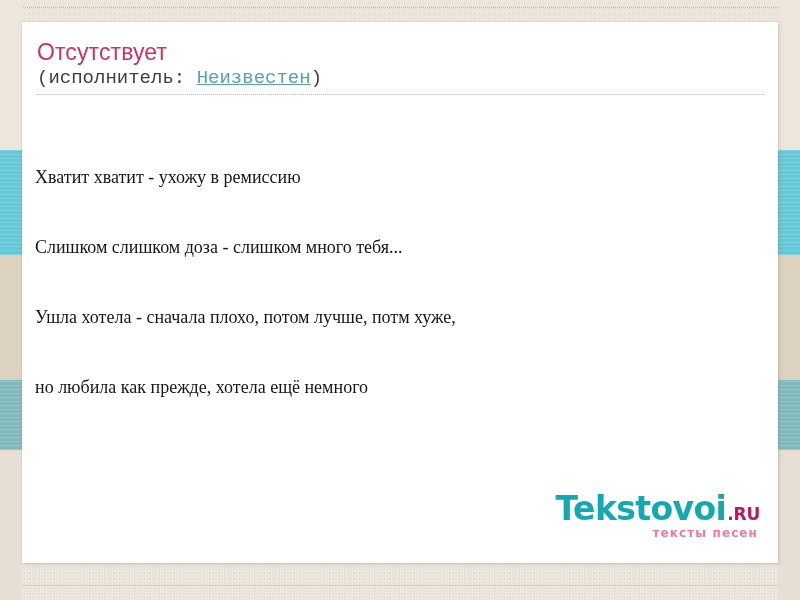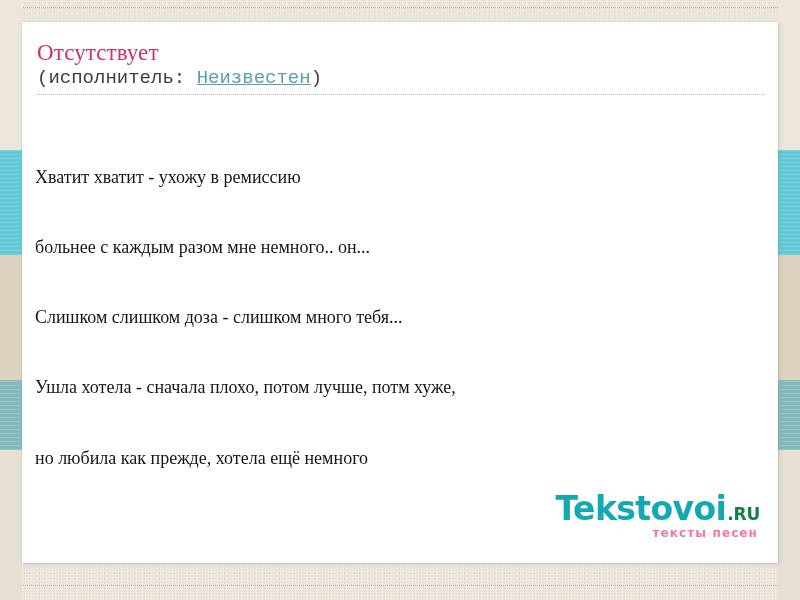--- a/index.html
+++ b/index.html
@@ -104,21 +104,21 @@
   }
 
   
   #header {
     position: absolute;
     left: 15px;
     top: 18px;
     right: 14px;
   }
   #song-title {
-    font-family: Liberation Serif, serif;
+    font-family: Liberation Sans, sans-serif;
     font-size: 23px;
     font-weight: 400;
     color: #cb3366;
     line-height: 1.12;
     letter-spacing: .1px;
     white-space: nowrap;
   }
   #artist-line {
     margin-top: 1px;
     font-family: Liberation Mono, monospace;
@@ -171,21 +171,21 @@
     font-family: "DejaVu Sans", sans-serif;
     font-size: 33px;
     font-weight: bold;
     color: #14a8b0;
     letter-spacing: -0.6px;
   }
   #logo-tld {
     font-family: "DejaVu Sans", sans-serif;
     font-size: 17px;
     font-weight: bold;
-    color: #15803d;
+    color: #be185d;
     letter-spacing: -0.2px;
     margin-left: 1px;
   }
   #logo-tagline {
     font-family: "DejaVu Sans", sans-serif;
     font-size: 12px;
     font-weight: bold;
     color: #f2779f;
     letter-spacing: 1.1px;
     margin-top: 2px;
@@ -225,21 +225,20 @@
 
       <div id="artist-line">
         <span>(исполнитель: </span><a id="artist-name" href="#">Неизвестен</a><span>)</span>
       </div>
 
       <div id="header-rule"></div>
     </div>
 
     <div id="lyrics">
       <div class="lyric-line">Хватит хватит - ухожу в ремиссию</div>
-      <div class="lyric-line">больнее с каждым разом мне немного.. он...</div>
       <div class="lyric-line">Слишком слишком доза - слишком много тебя...</div>
       <div class="lyric-line">Ушла хотела - сначала плохо, потом лучше, потм хуже,</div>
       <div class="lyric-line">но любила как прежде, хотела ещё немного</div>
       
       
       
       
       
       
       

